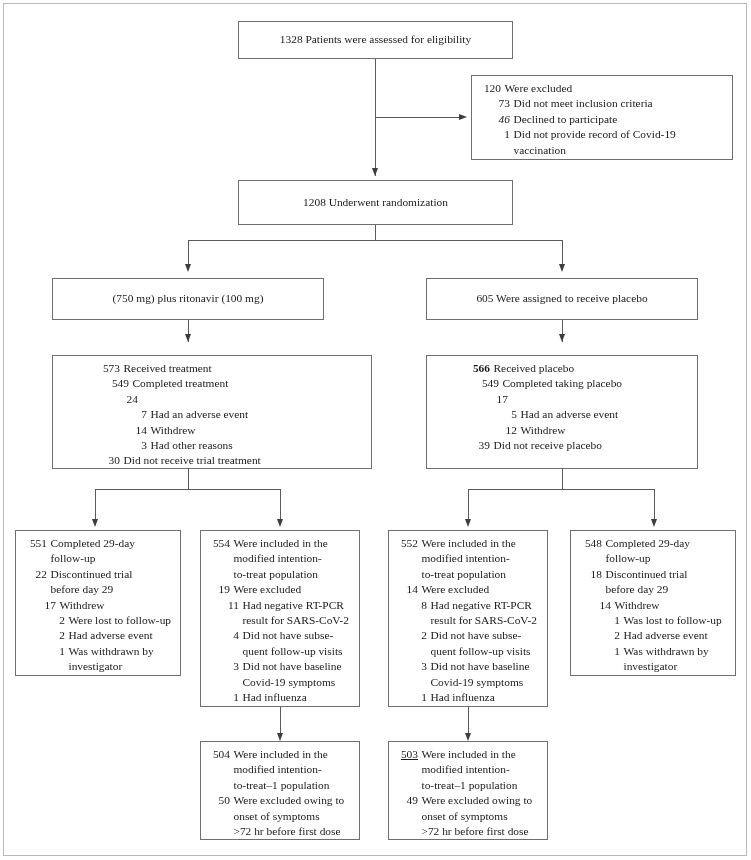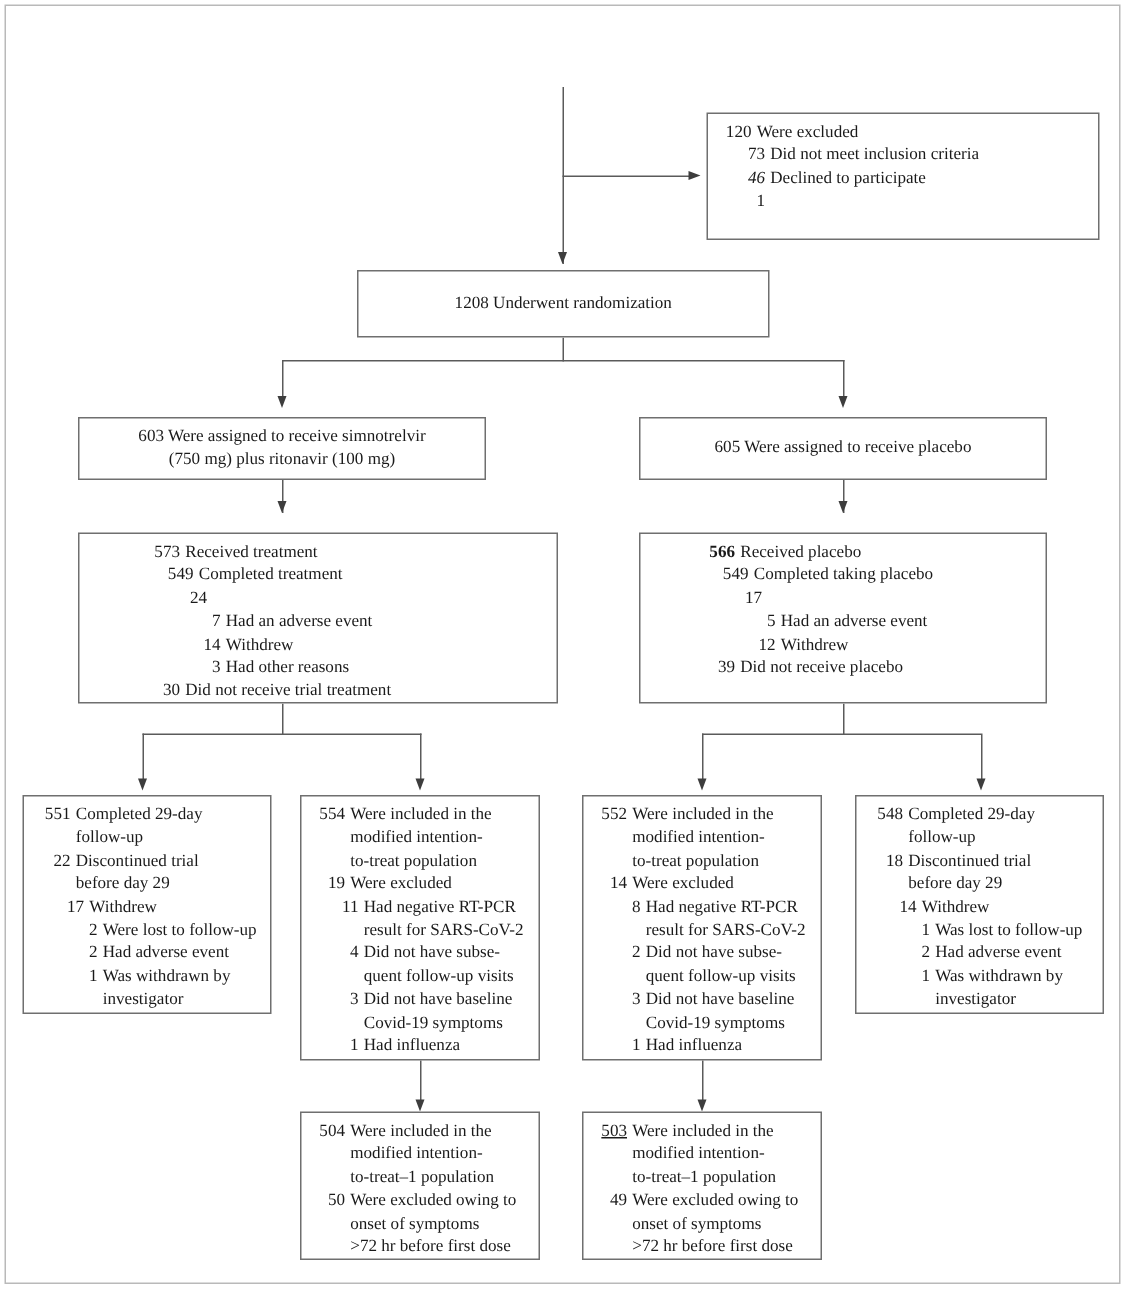--- a/index.html
+++ b/index.html
@@ -94,39 +94,43 @@
   <div class="v" style="left:654px;top:489px;height:32px;"></div>
   <div class="arrow-d" style="left:464.5px;top:519px;"></div>
   <div class="arrow-d" style="left:650.5px;top:519px;"></div>
 
   <div class="v" style="left:280px;top:706px;height:30px;"></div>
   <div class="arrow-d" style="left:276.5px;top:733px;"></div>
 
   <div class="v" style="left:468px;top:706px;height:30px;"></div>
   <div class="arrow-d" style="left:464.5px;top:733px;"></div>
 
+  <div class="box center-block" style="left:238px;top:21px;width:275px;height:38px;">
+    <div class="pad ctr">
+        <div class="ln">1328 Patients were assessed for eligibility</div>
+      </div>
+  </div>
 
   <div class="box top-block" style="left:471px;top:75px;width:262px;height:85px;">
     <div class="pad rows">
         <div class="row"><span class="num" style="width: 22px;">120</span><span class="txt">Were excluded</span></div>
         <div class="row"><span class="num" style="width: 31px;">73</span><span class="txt">Did not meet inclusion criteria</span></div>
         <div class="row"><span class="num" style="width: 31px; font-style: italic;">46</span><span class="txt">Declined to participate</span></div>
-        <div class="row"><span class="num" style="width: 31px;">1</span></div>
+        <div class="row"><span class="num" style="width: 31px;">1</span><span class="txt">Did not provide record of Covid-19<span class="cont">vaccination</span></span></div>
       </div>
   </div>
 
   <div class="box center-block" style="left:238px;top:180px;width:275px;height:45px;">
     <div class="pad ctr">
         <div class="ln">1208 Underwent randomization</div>
       </div>
   </div>
 
   <div class="box center-block" style="left:52px;top:278px;width:272px;height:42px;">
     <div class="pad ctr">
-        <div class="ln">603 Were assigned to receive simnotrelvir</div>
         <div class="ln">(750 mg) plus ritonavir (100 mg)</div>
       </div>
   </div>
 
   <div class="box center-block" style="left:426px;top:278px;width:272px;height:42px;">
     <div class="pad ctr">
         <div class="ln">605 Were assigned to receive placebo</div>
       </div>
   </div>
 

